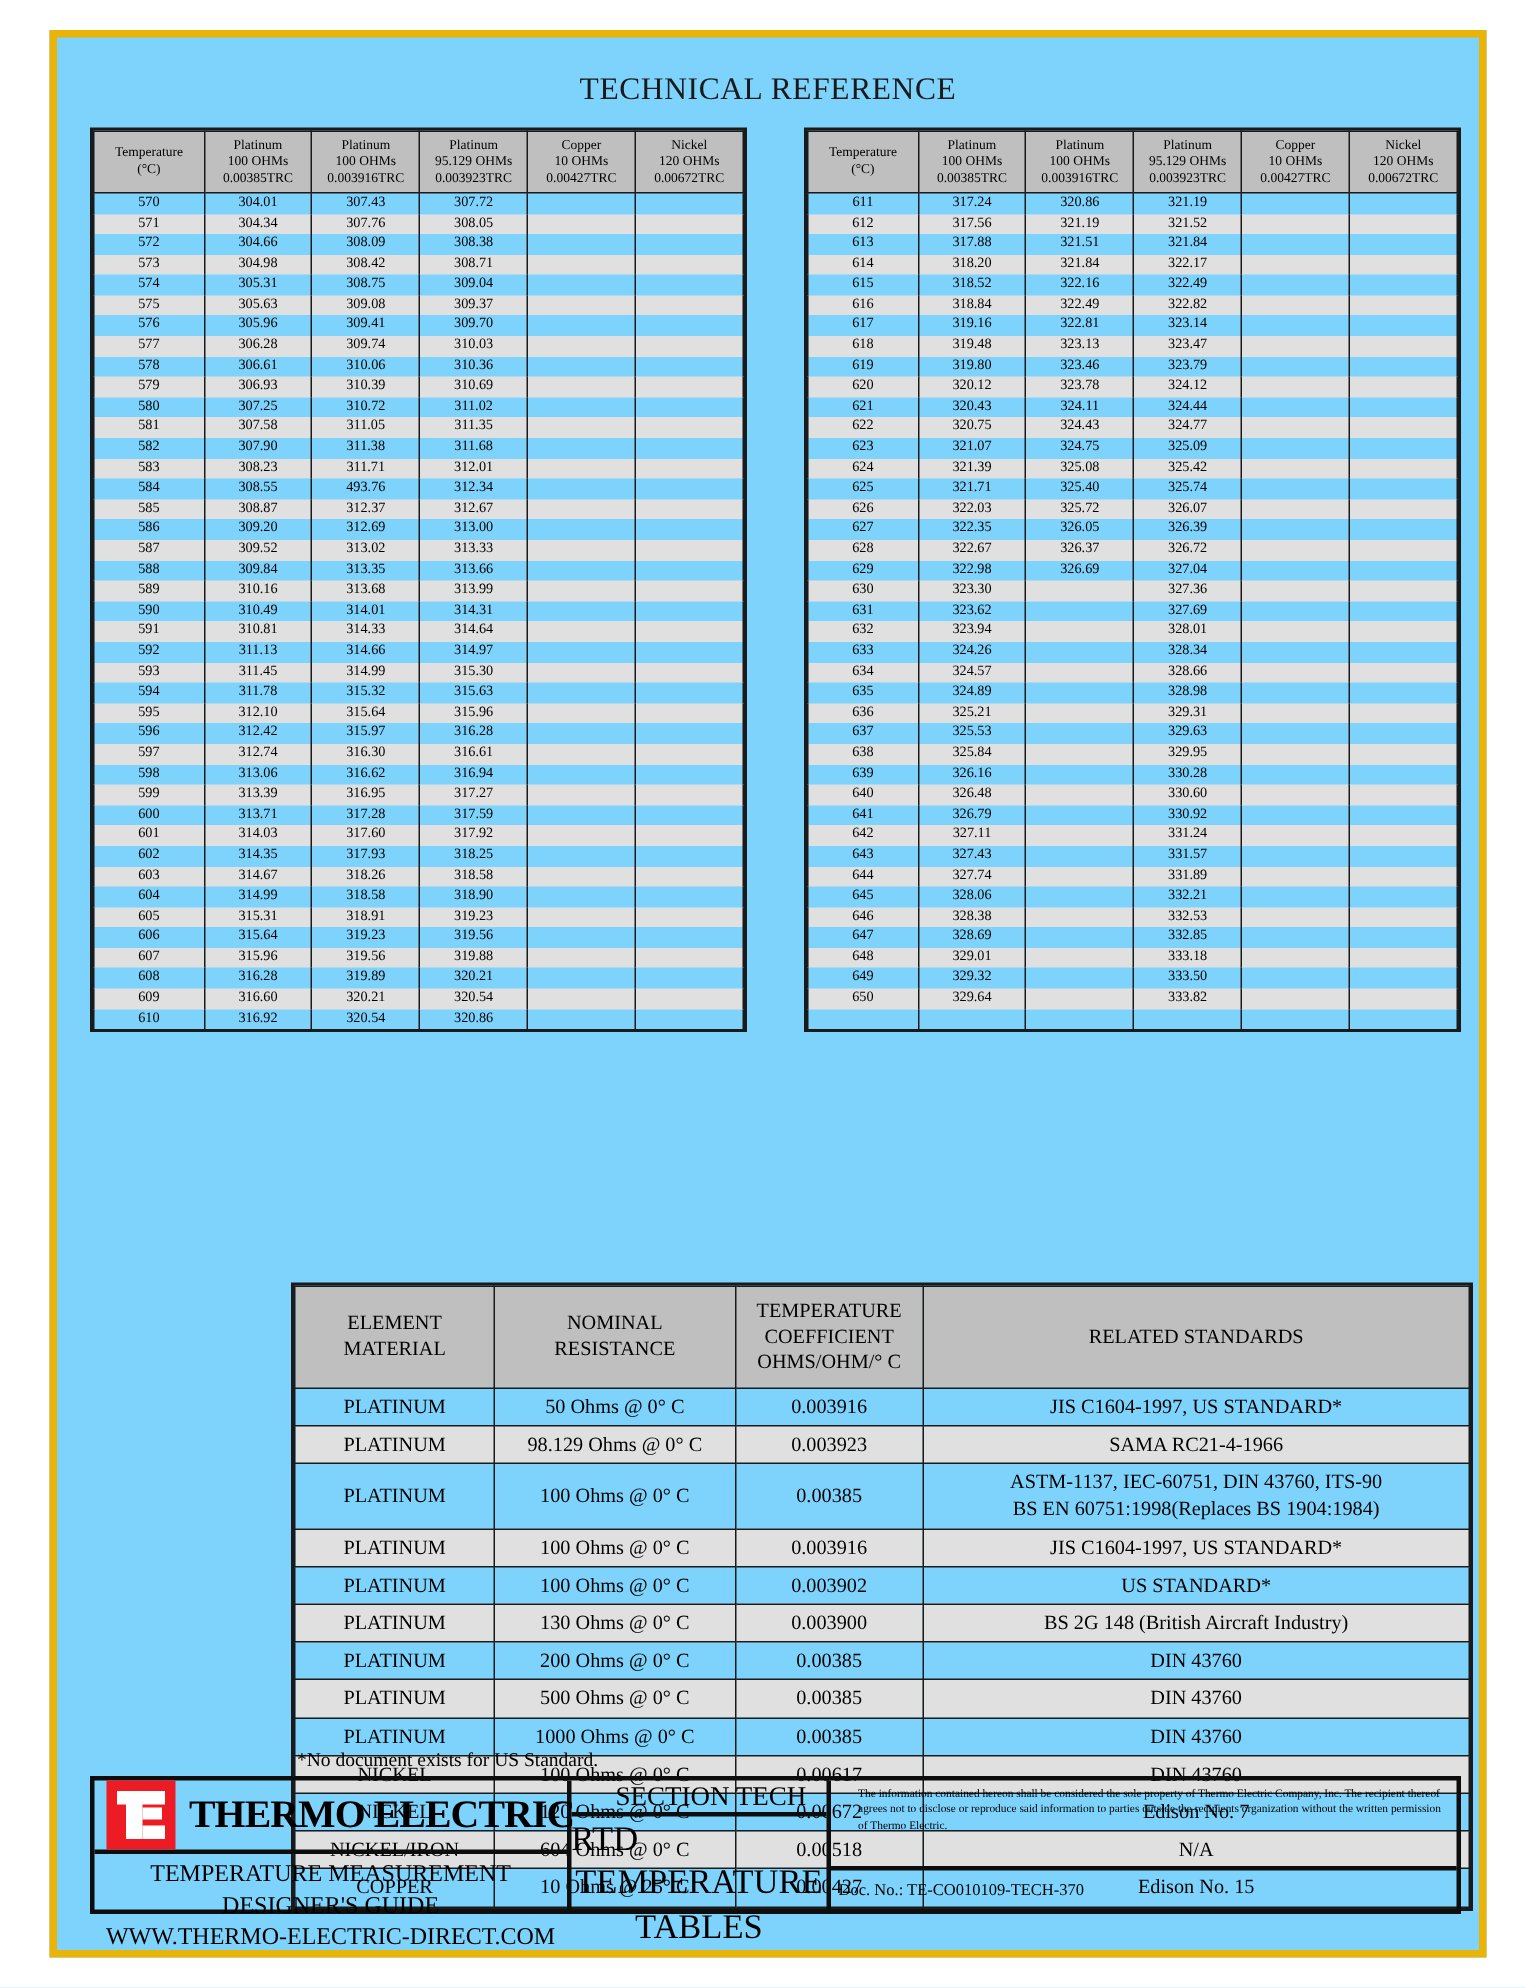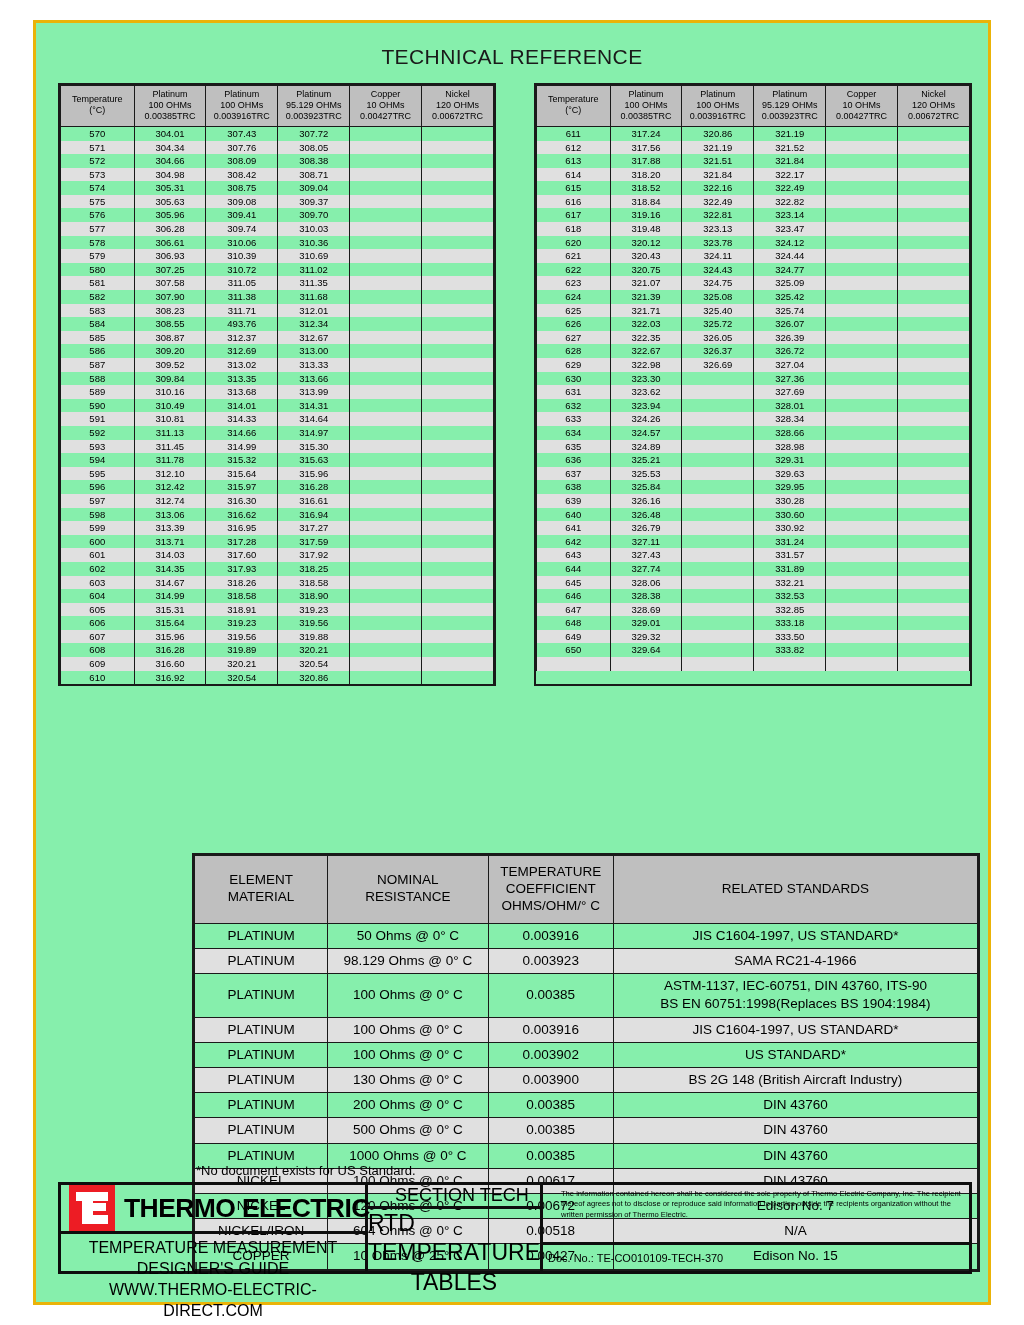--- a/index.html
+++ b/index.html
@@ -14,23 +14,24 @@
     color: #000000;
     overflow: hidden;
   }
 
   .page {
     position: absolute;
     left: 33px;
     top: 20px;
     width: 958px;
     height: 1285px;
-    border: 3px solid #eab308;
+    border: 5px solid #eab308;
     box-sizing: border-box;
-    background: #86efac;
+    background: #7dd3fc;
+    font-family: Liberation Serif, serif;
   }
 
   .doc-title {
     text-align: center;
     font-size: 21px;
     letter-spacing: 0.4px;
     margin-top: 22px;
     color: #1a1a1a;
   }
 
@@ -724,20 +725,28 @@
             </tr>
             <tr>
               <td>618</td>
               <td>319.48</td>
               <td>323.13</td>
               <td>323.47</td>
               <td>&nbsp;</td>
               <td>&nbsp;</td>
             </tr>
             <tr>
+              <td>619</td>
+              <td>319.80</td>
+              <td>323.46</td>
+              <td>323.79</td>
+              <td>&nbsp;</td>
+              <td>&nbsp;</td>
+            </tr>
+            <tr>
               <td>620</td>
               <td>320.12</td>
               <td>323.78</td>
               <td>324.12</td>
               <td>&nbsp;</td>
               <td>&nbsp;</td>
             </tr>
             <tr>
               <td>621</td>
               <td>320.43</td>

